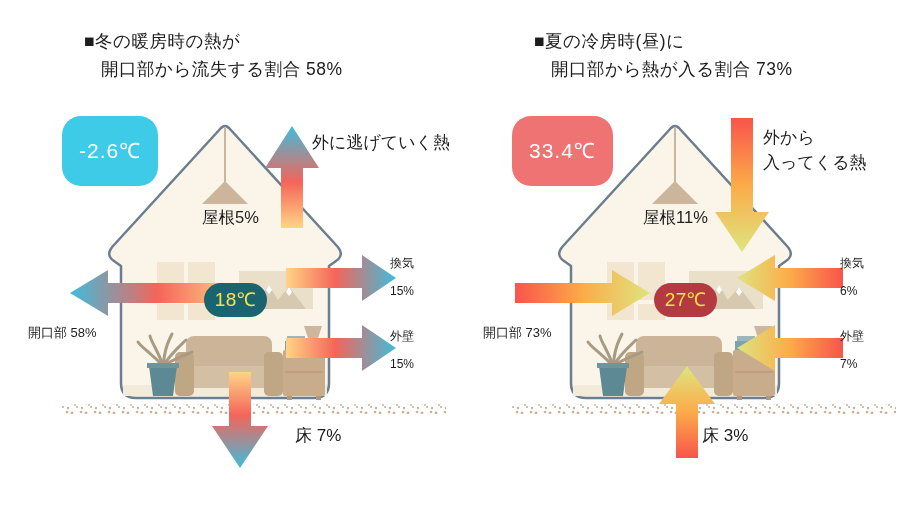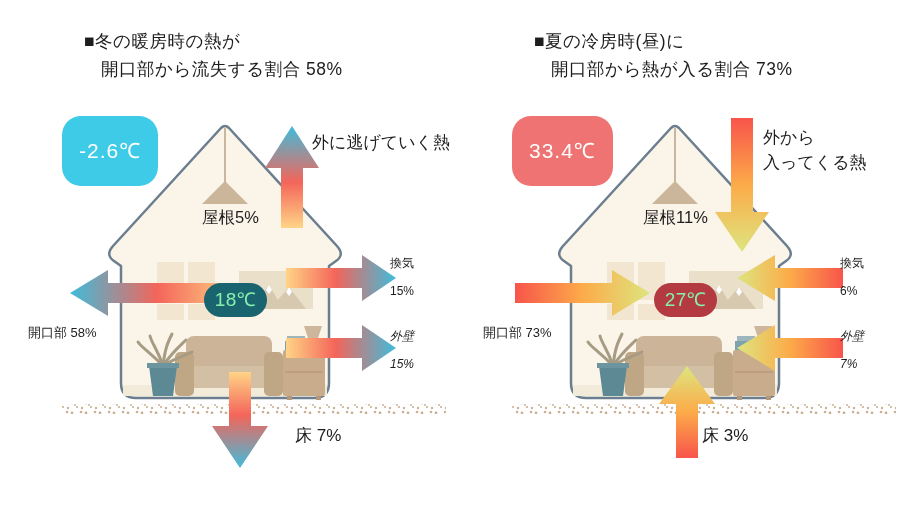--- a/index.html
+++ b/index.html
@@ -16,34 +16,34 @@
   .title { position:absolute; left:84px; top:27px; font-size:17.5px; line-height:28px; letter-spacing:0.5px; white-space:nowrap; }
   .title .line2 { padding-left:17px; }
 
   .badge {
     position:absolute; left:62px; top:116px; height:38px; border-radius:19px;
     color:#fff; font-size:21px; line-height:38px; padding:16px 17px; letter-spacing:1px;
   }
 
   .indoor-pill {
     position:absolute; left:204px; top:283px; width:63px; height:34px; border-radius:17px;
-    color:#86efac; font-size:19px; line-height:34px; text-align:center; letter-spacing:0.5px;
+    color:#fde047; font-size:19px; line-height:34px; text-align:center; letter-spacing:0.5px;
   }
 
   .flow-note { position:absolute; font-size:17px; line-height:25px; white-space:nowrap; }
   #panel-winter .flow-note { left:312px; top:130px; }
   #panel-summer .flow-note { left:313px; top:125px; }
 
   .roof-label { position:absolute; top:207px; font-size:16.5px; white-space:nowrap; }
   #panel-winter .roof-label { left:202px; }
   #panel-summer .roof-label { left:193px; }
 
   .side-label { position:absolute; left:390px; font-size:12px; line-height:28px; white-space:nowrap; }
   .side-label.vent { top:249px; }
-  .side-label.wall { top:322px;font-style:italic; }
+  .side-label.wall { top:322px; }
 
   .opening-label { position:absolute; top:324px; font-size:13px; white-space:nowrap; }
   #panel-winter .opening-label { left:28px; }
   #panel-summer .opening-label { left:33px; }
 
   .floor-label { position:absolute; top:424px; font-size:17px; white-space:nowrap; }
   #panel-winter .floor-label { left:295px; }
   #panel-summer .floor-label { left:252px; }
 </style>
 </head>

